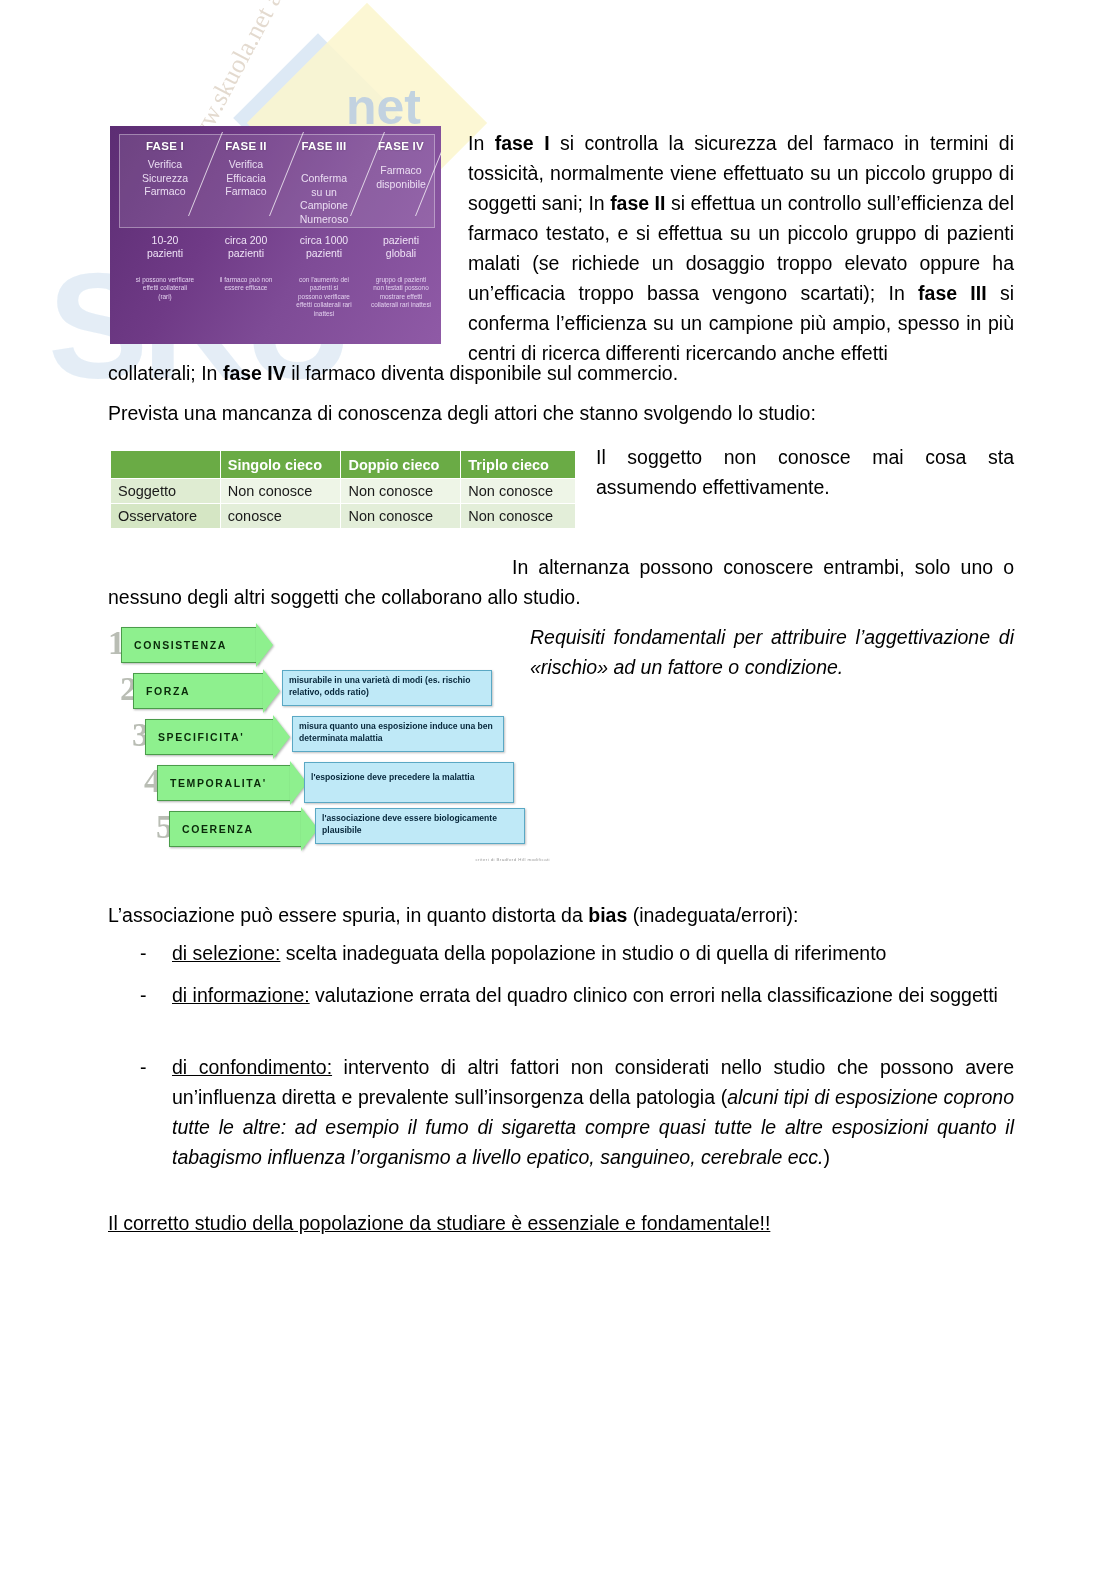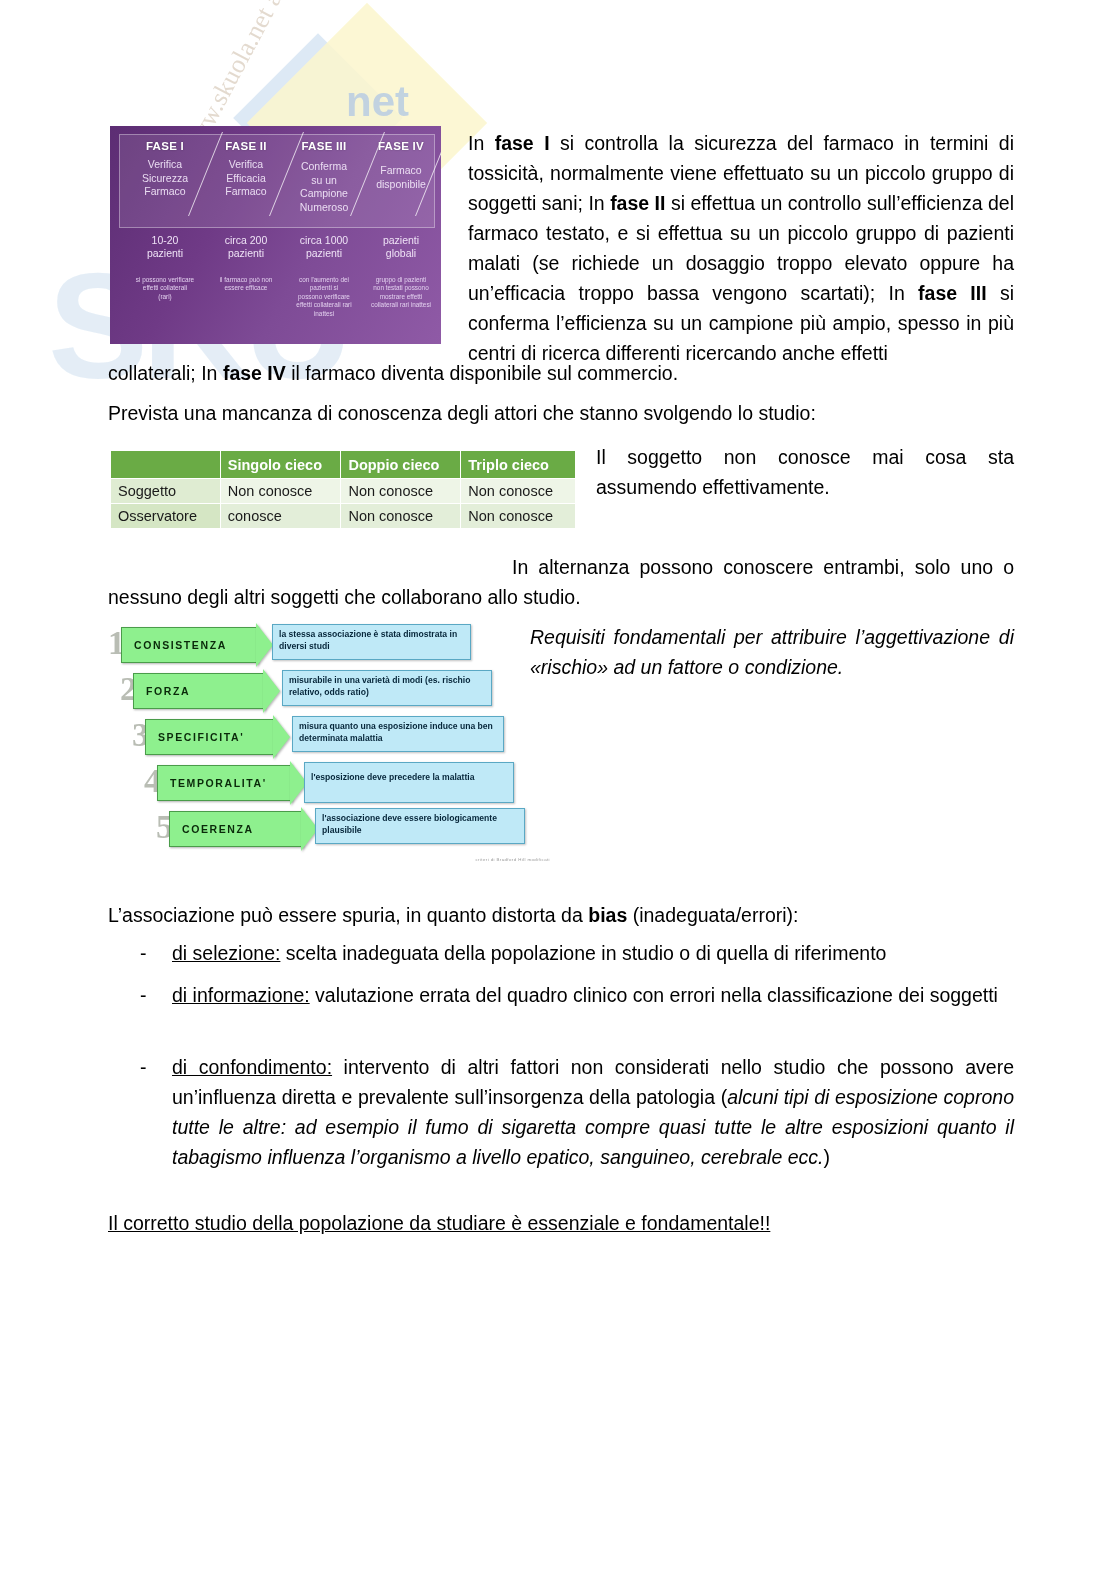--- a/index.html
+++ b/index.html
@@ -60,21 +60,21 @@
     top: 58px;
     width: 120px;
     height: 120px;
     background: #d5e4f2;
     transform: rotate(45deg);
     opacity: .8;
   }
   .wm-net {
     left: 346px;
     top: 78px;
-    font-size: 42px;
+    font-size: 50px;
     font-weight: bold;
     color: #b9cde3;
     opacity: .85;
     font-family: "Liberation Sans", sans-serif;
   }
 
   
   .content { position: relative; z-index: 2; }
 
   .para {
@@ -278,21 +278,21 @@
 Farmaco</div>
       </div>
       <div class="ph-col" style="left:95px;">
         <div class="ph-title">FASE II</div>
         <div class="ph-sub" style="white-space:pre-line;">Verifica
 Efficacia
 Farmaco</div>
       </div>
       <div class="ph-col" style="left:173px;">
         <div class="ph-title">FASE III</div>
-        <div class="ph-sub" style="white-space:pre-line;margin-top:8px;">Conferma
+        <div class="ph-sub" style="white-space:pre-line;margin-top:20px;">Conferma
 su un
 Campione
 Numeroso</div>
       </div>
       <div class="ph-col" style="left:250px;">
         <div class="ph-title">FASE IV</div>
         <div class="ph-sub" style="white-space:pre-line;margin-top:12px;">Farmaco
 disponibile</div>
       </div>
 
@@ -361,21 +361,20 @@
     <div class="para" style="left:108px; top:552px; width:906px; text-indent:404px;">In alternanza possono conoscere entrambi, solo uno o nessuno degli altri soggetti che collaborano allo studio.</div>
 
     <div class="crit">
 
       <div class="crit-row" style="left:0px; top:8px; width:430px;">
         <div class="crit-num" style="left:0px;">1</div>
         <div class="crit-arrow" style="left:13px; width:135px;">
           <span class="lbl">CONSISTENZA</span>
           <span class="crit-head"></span>
         </div>
-        <div class="crit-box" style="left:164px; width:185px; height:26px;">la stessa associazione è stata dimostrata in diversi studi</div>
       </div>
 
       <div class="crit-row" style="left:0px; top:54px; width:430px;">
         <div class="crit-num" style="left:12px;">2</div>
         <div class="crit-arrow" style="left:25px; width:130px;text-align:right;">
           <span class="lbl">FORZA</span>
           <span class="crit-head"></span>
         </div>
         <div class="crit-box" style="left:174px; width:196px; height:26px;">misurabile in una varietà di modi (es. rischio relativo, odds ratio)</div>
       </div>

